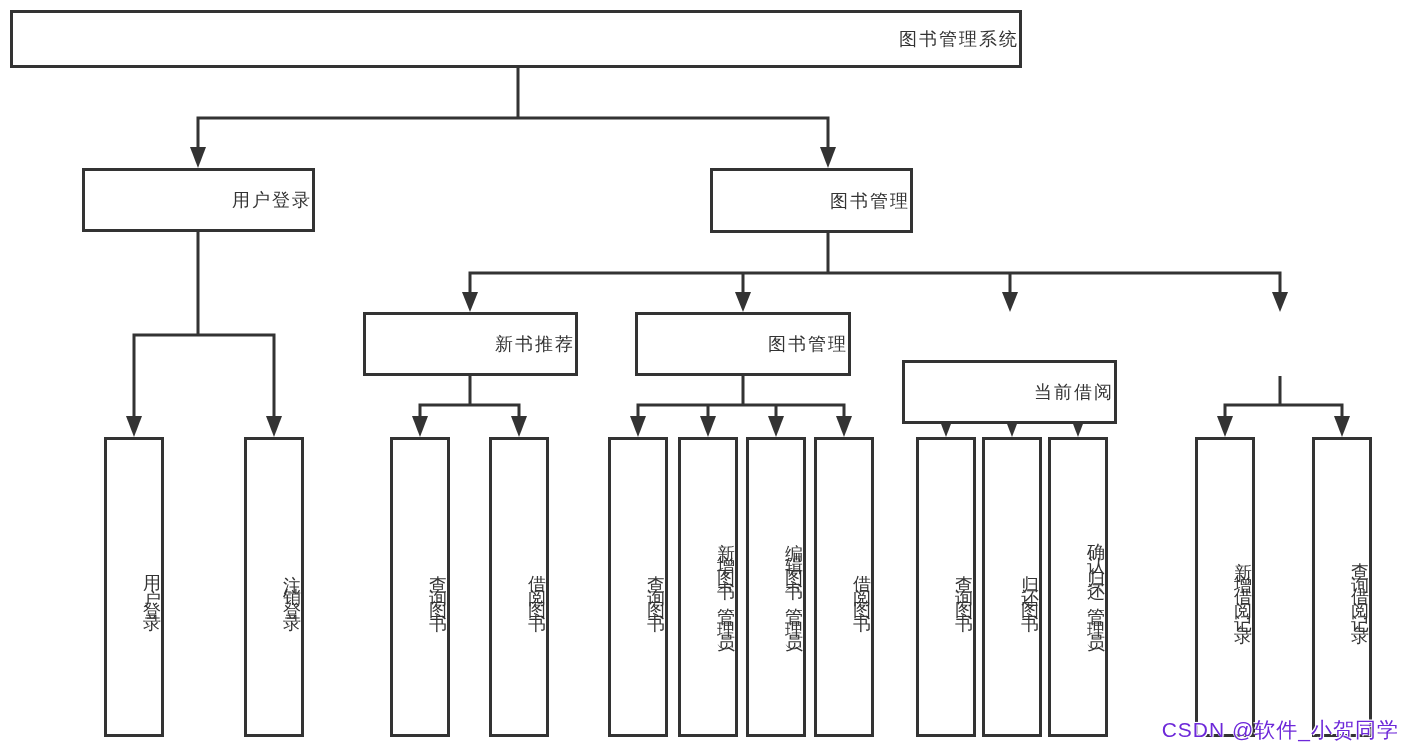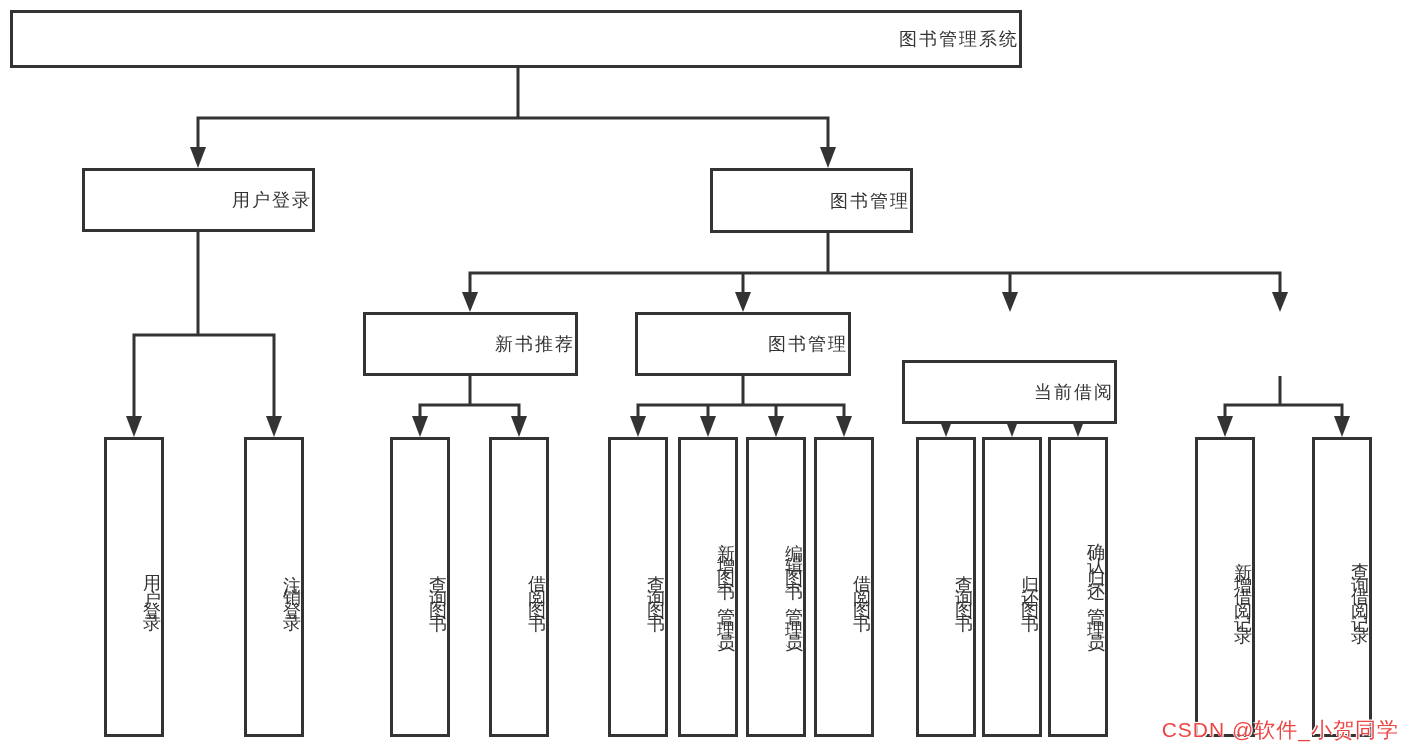--- a/index.html
+++ b/index.html
@@ -32,21 +32,21 @@
     text-orientation:mixed;
     font-size:18px;
     letter-spacing:13px;
     line-height:1;
   }
   .watermark{
     position:absolute;
     right:6px;
     bottom:3px;
     font-size:21px;
-    color:#ef4444;
+    color:#6d28d9;
     letter-spacing:1px;
     white-space:nowrap;
     text-shadow:1px 1px 0 #ffffff,-1px -1px 0 #ffffff,1px -1px 1px #ffffff;
     z-index:5;
   }
 </style>
 </head>
 <body>
 
 <div class="canvas">

